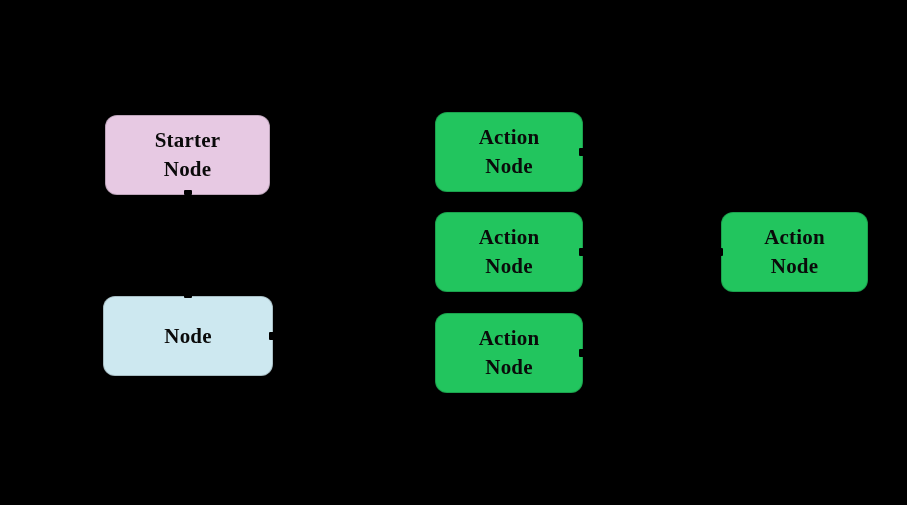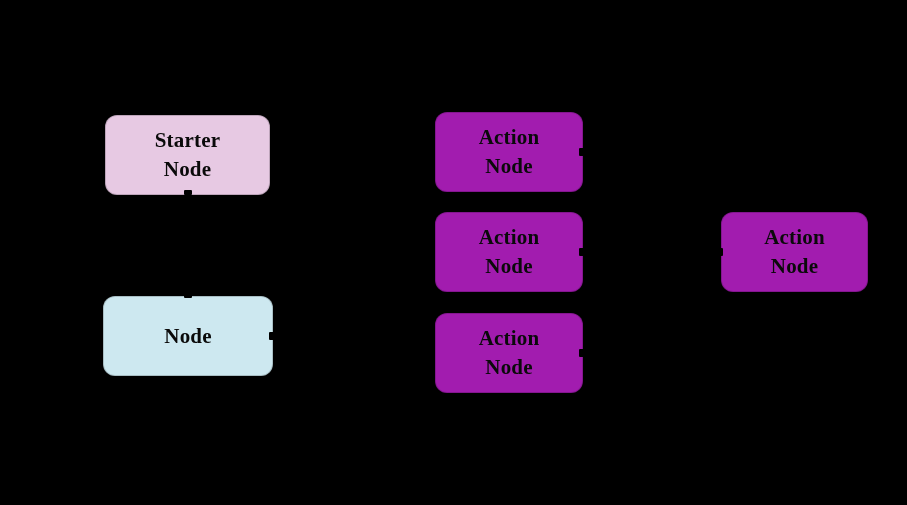--- a/index.html
+++ b/index.html
@@ -39,21 +39,21 @@
     line-height: 1.38;
     letter-spacing: 0.2px;
     border: 1px solid rgba(0,0,0,0.18);
   }
   .node .line {
     display: block;
     white-space: nowrap;
   }
   .node-starter    { background: #E7C9E3; }
   .node-expression { background: #CDE8F0; }
-  .node-action     { background: #a21caf; font-family: Liberation Serif, serif; }
+  .node-action     { background: #22c55e; font-family: Liberation Serif, serif; }
 
   
   .stub {
     position: absolute;
     background: #000000;
     border-radius: 1px;
   }
 </style>
 </head>
 <body>

